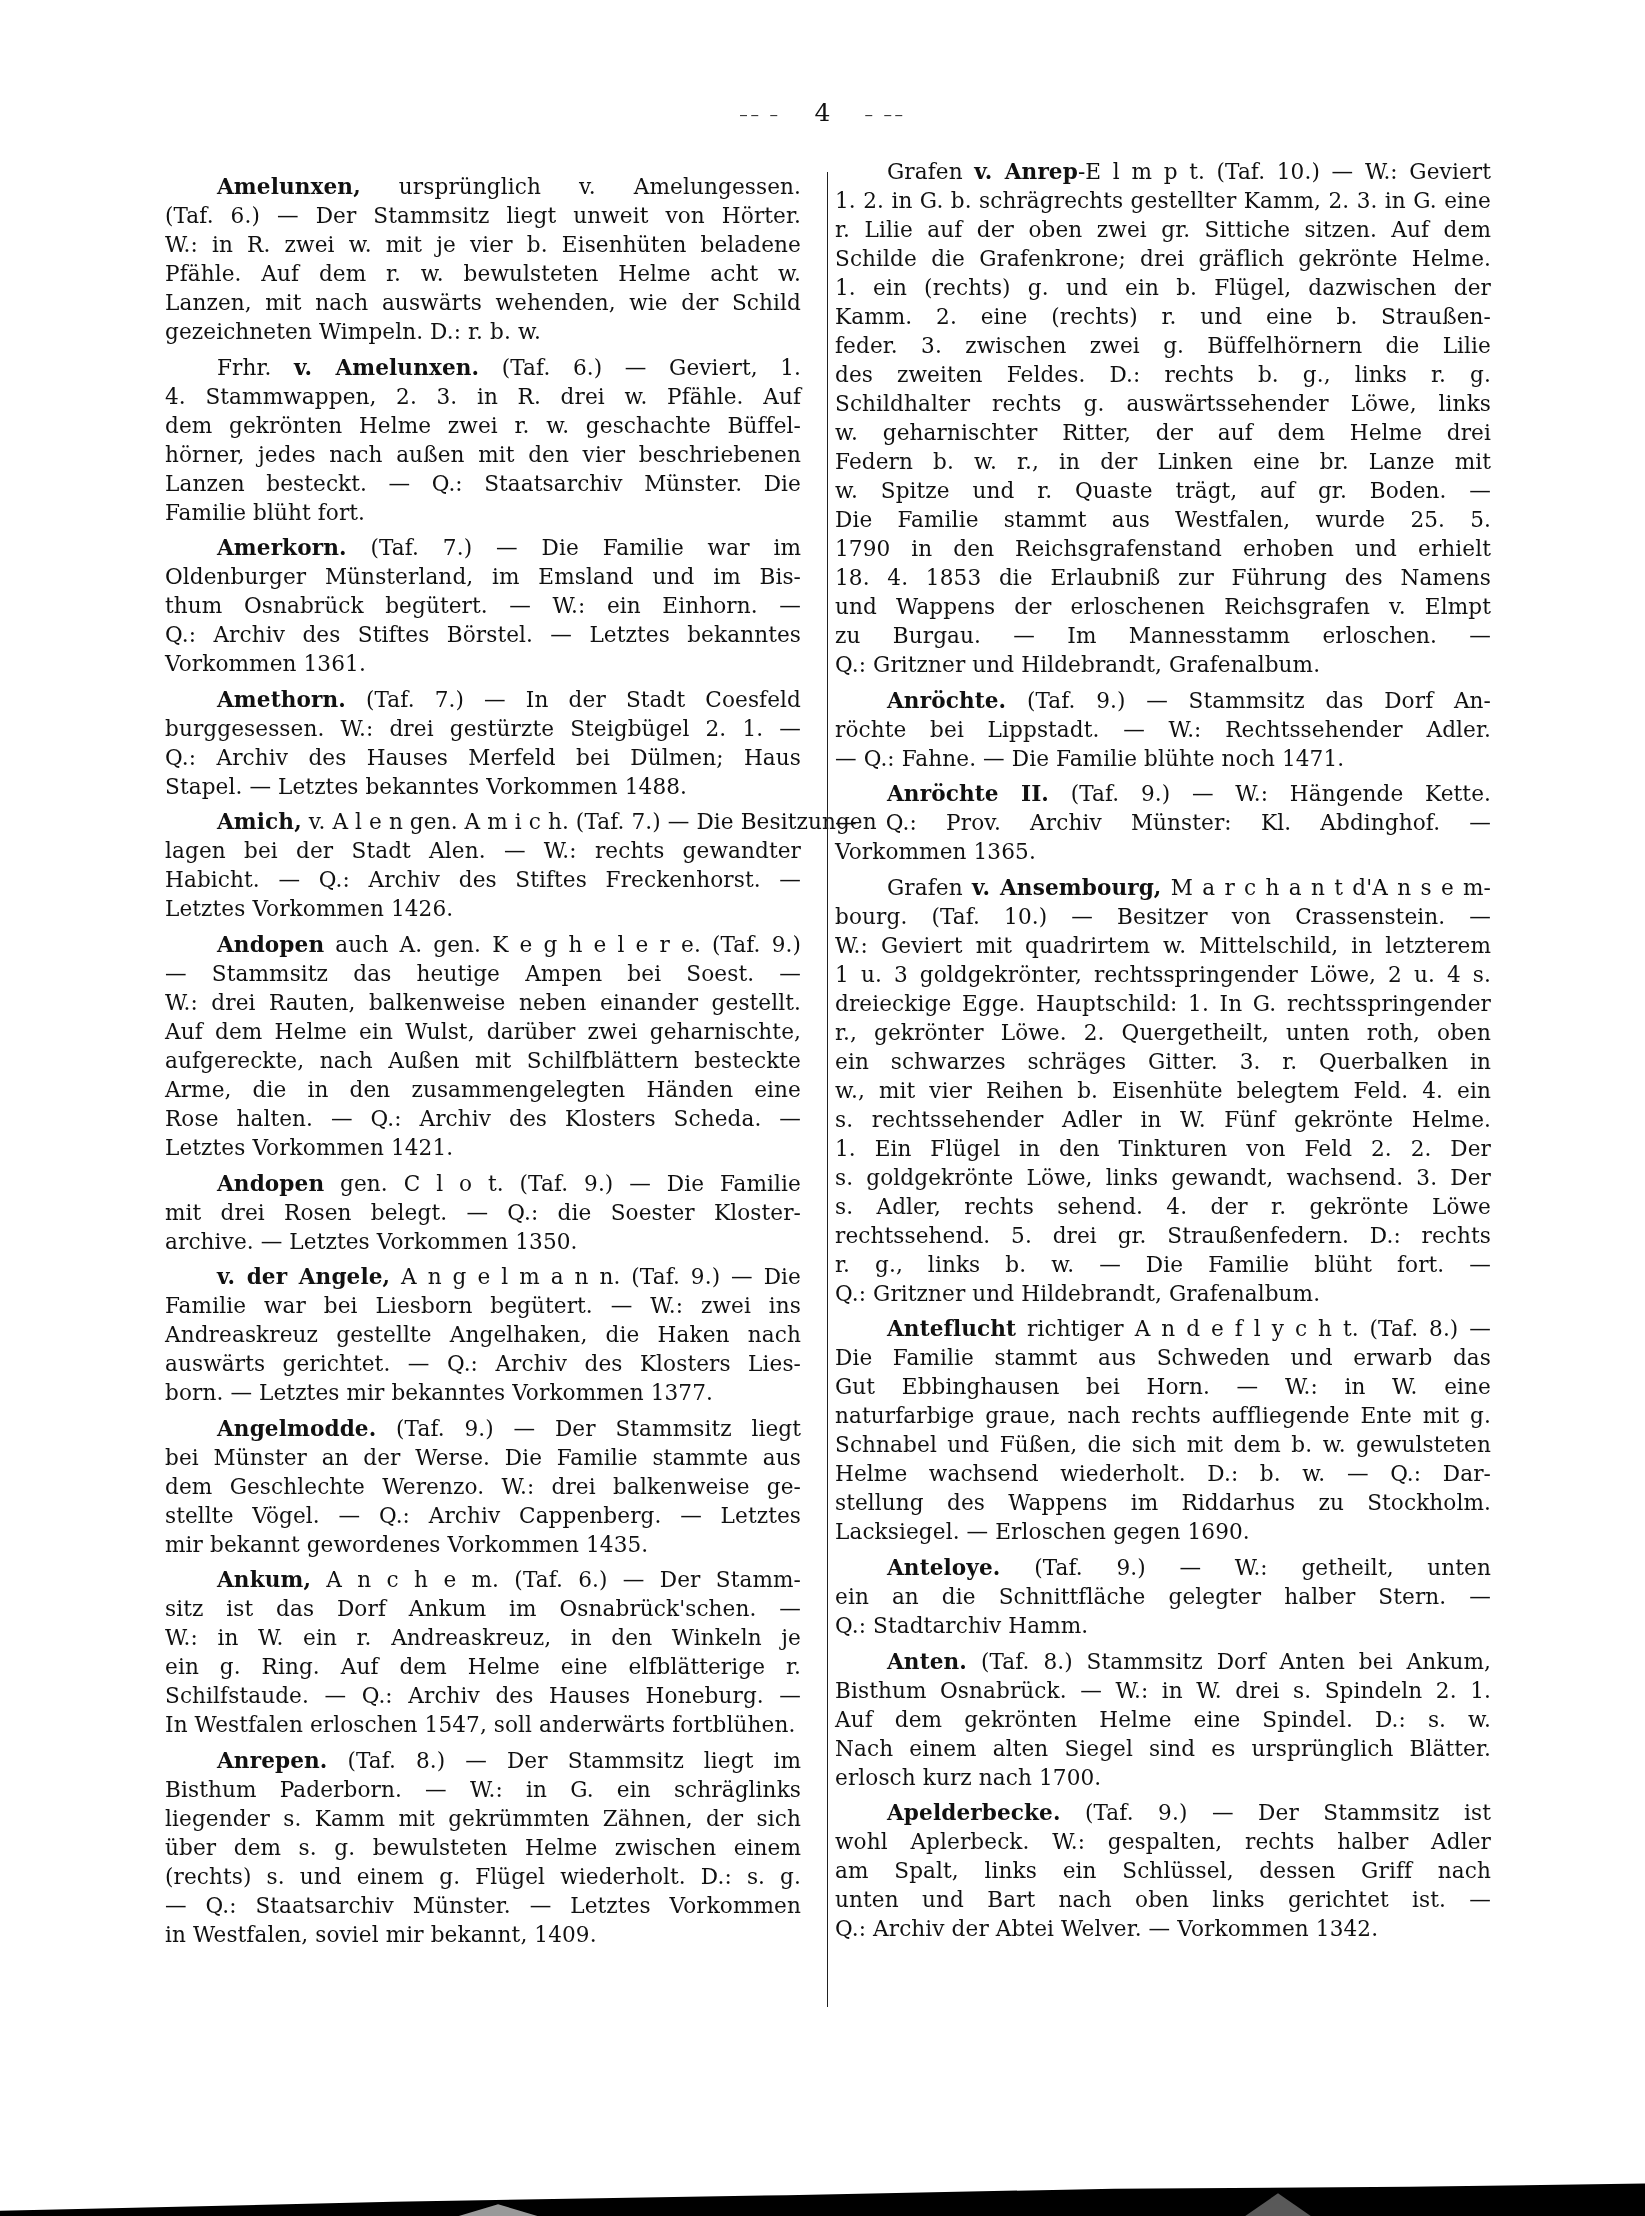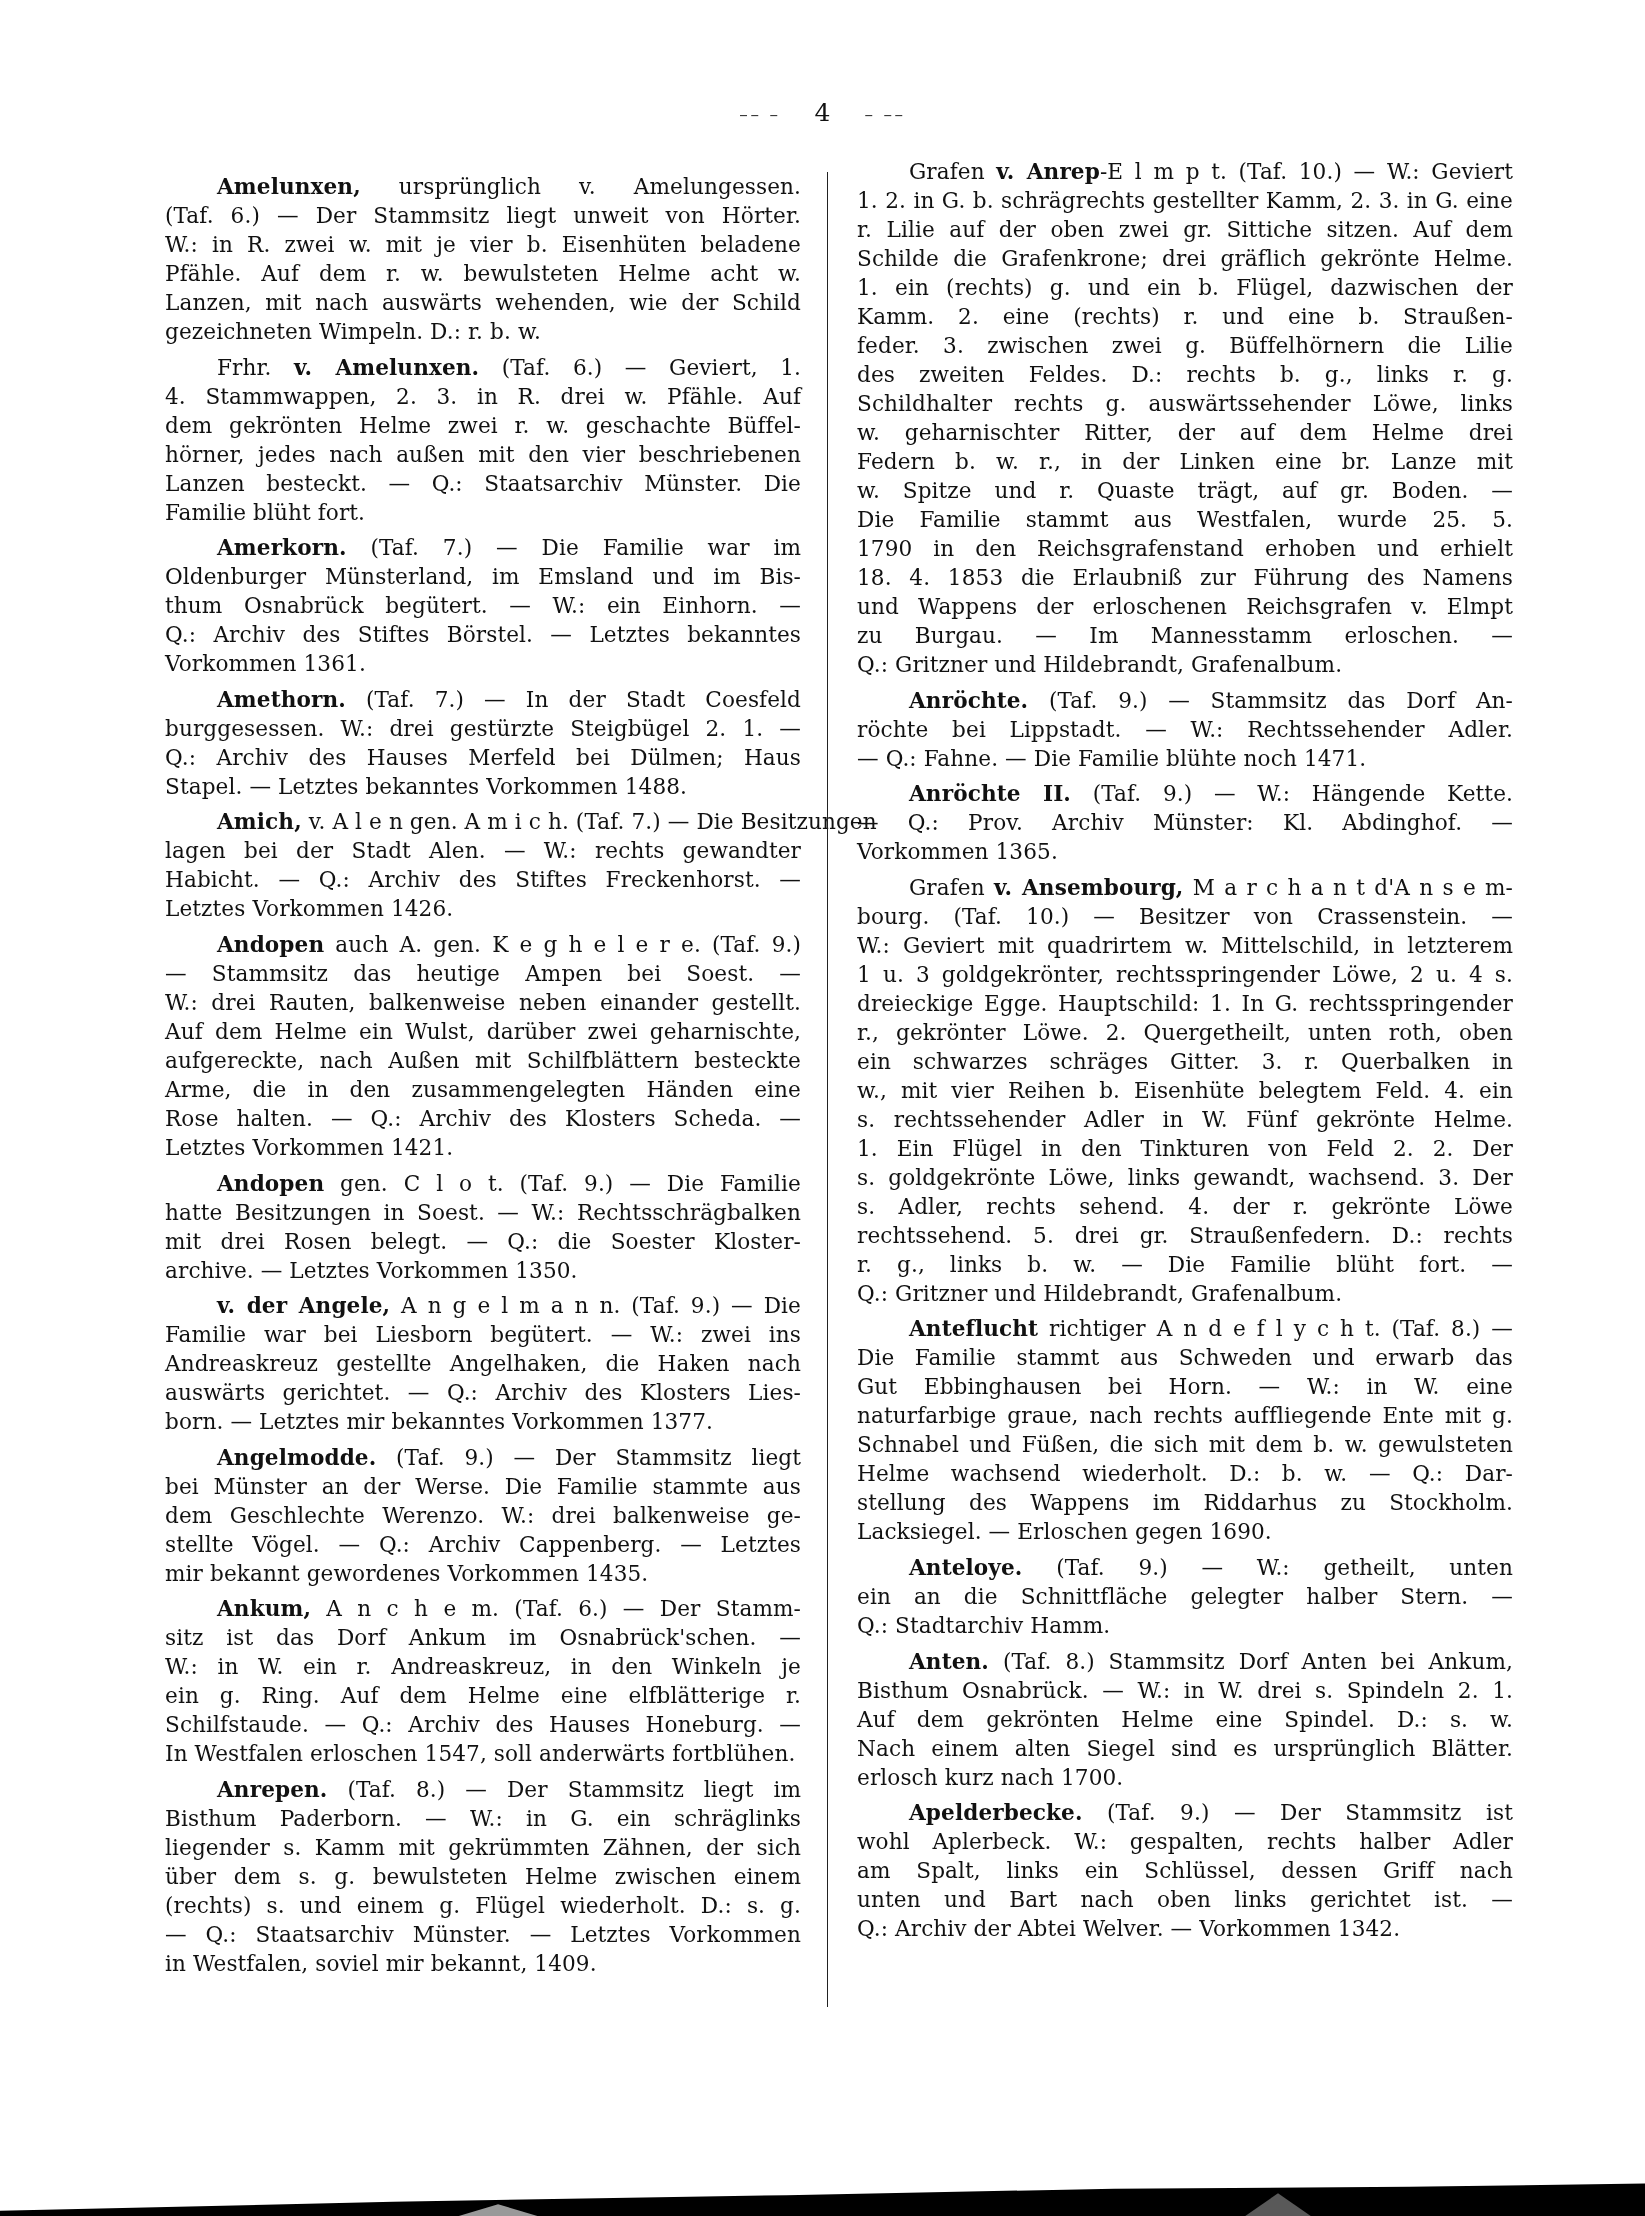--- a/index.html
+++ b/index.html
@@ -4,21 +4,21 @@
 <style>
   html, body { margin: 0; padding: 0; background: #ffffff; }
   body { width: 1645px; height: 2216px; position: relative; overflow: hidden;
          font-family: "DejaVu Serif", "Liberation Serif", serif; color: #111; }
   .page-header { position: absolute; top: 98px; left: 0; width: 1645px; text-align: center;
                  font-size: 25px; line-height: 29px; }
   .page-header .dash { letter-spacing: 2.6px; color: #333; font-size: 17px; vertical-align: middle; }
   .page-header .num { margin: 0 26px; }
   .column { position: absolute; top: 172px; }
   .col-left { left: 165px; width: 636px; }
-  .col-right { left: 857px; width: 656px; top: 157px; }
+  .col-right { left: 835px; width: 656px; top: 157px; }
   .divider { position: absolute; left: 827px; top: 172px; width: 1.3px; height: 1835px;
              background: #222; }
   .entry { margin: 0 0 6.6px 0; }
   .line { display: block; font-size: 21.6px; line-height: 29px; height: 29px;
           white-space: nowrap; text-align: justify; text-align-last: justify;
           letter-spacing: 0.1px; overflow: visible; }
   .line.first { text-indent: 52px; }
   .line.last { text-align-last: left; }
   .hw { font-weight: bold; font-family: "DejaVu Serif", serif; }
   .scan-bar { position: absolute; left: 0; bottom: 0; width: 1645px; height: 52px; }
@@ -73,21 +73,20 @@
       <span class="line"><span>— Stammsitz das heutige Ampen bei Soest. —</span></span>
       <span class="line"><span>W.: drei Rauten, balkenweise neben einander gestellt.</span></span>
       <span class="line"><span>Auf dem Helme ein Wulst, darüber zwei geharnischte,</span></span>
       <span class="line"><span>aufgereckte, nach Außen mit Schilfblättern besteckte</span></span>
       <span class="line"><span>Arme, die in den zusammengelegten Händen eine</span></span>
       <span class="line"><span>Rose halten. — Q.: Archiv des Klosters Scheda. —</span></span>
       <span class="line last"><span>Letztes Vorkommen 1421.</span></span>
     </div>
     <div class="entry">
       <span class="line first"><span class="hw">Andopen</span><span> gen. C l o t. (Taf. 9.) — Die Familie</span></span>
-      <span class="line"><span>hatte Besitzungen in Soest. — W.: Rechtsschrägbalken</span></span>
       <span class="line"><span>mit drei Rosen belegt. — Q.: die Soester Kloster-</span></span>
       <span class="line last"><span>archive. — Letztes Vorkommen 1350.</span></span>
     </div>
     <div class="entry">
       <span class="line first"><span class="hw">v. der Angele,</span><span> A n g e l m a n n. (Taf. 9.) — Die</span></span>
       <span class="line"><span>Familie war bei Liesborn begütert. — W.: zwei ins</span></span>
       <span class="line"><span>Andreaskreuz gestellte Angelhaken, die Haken nach</span></span>
       <span class="line"><span>auswärts gerichtet. — Q.: Archiv des Klosters Lies-</span></span>
       <span class="line last"><span>born. — Letztes mir bekanntes Vorkommen 1377.</span></span>
     </div>

